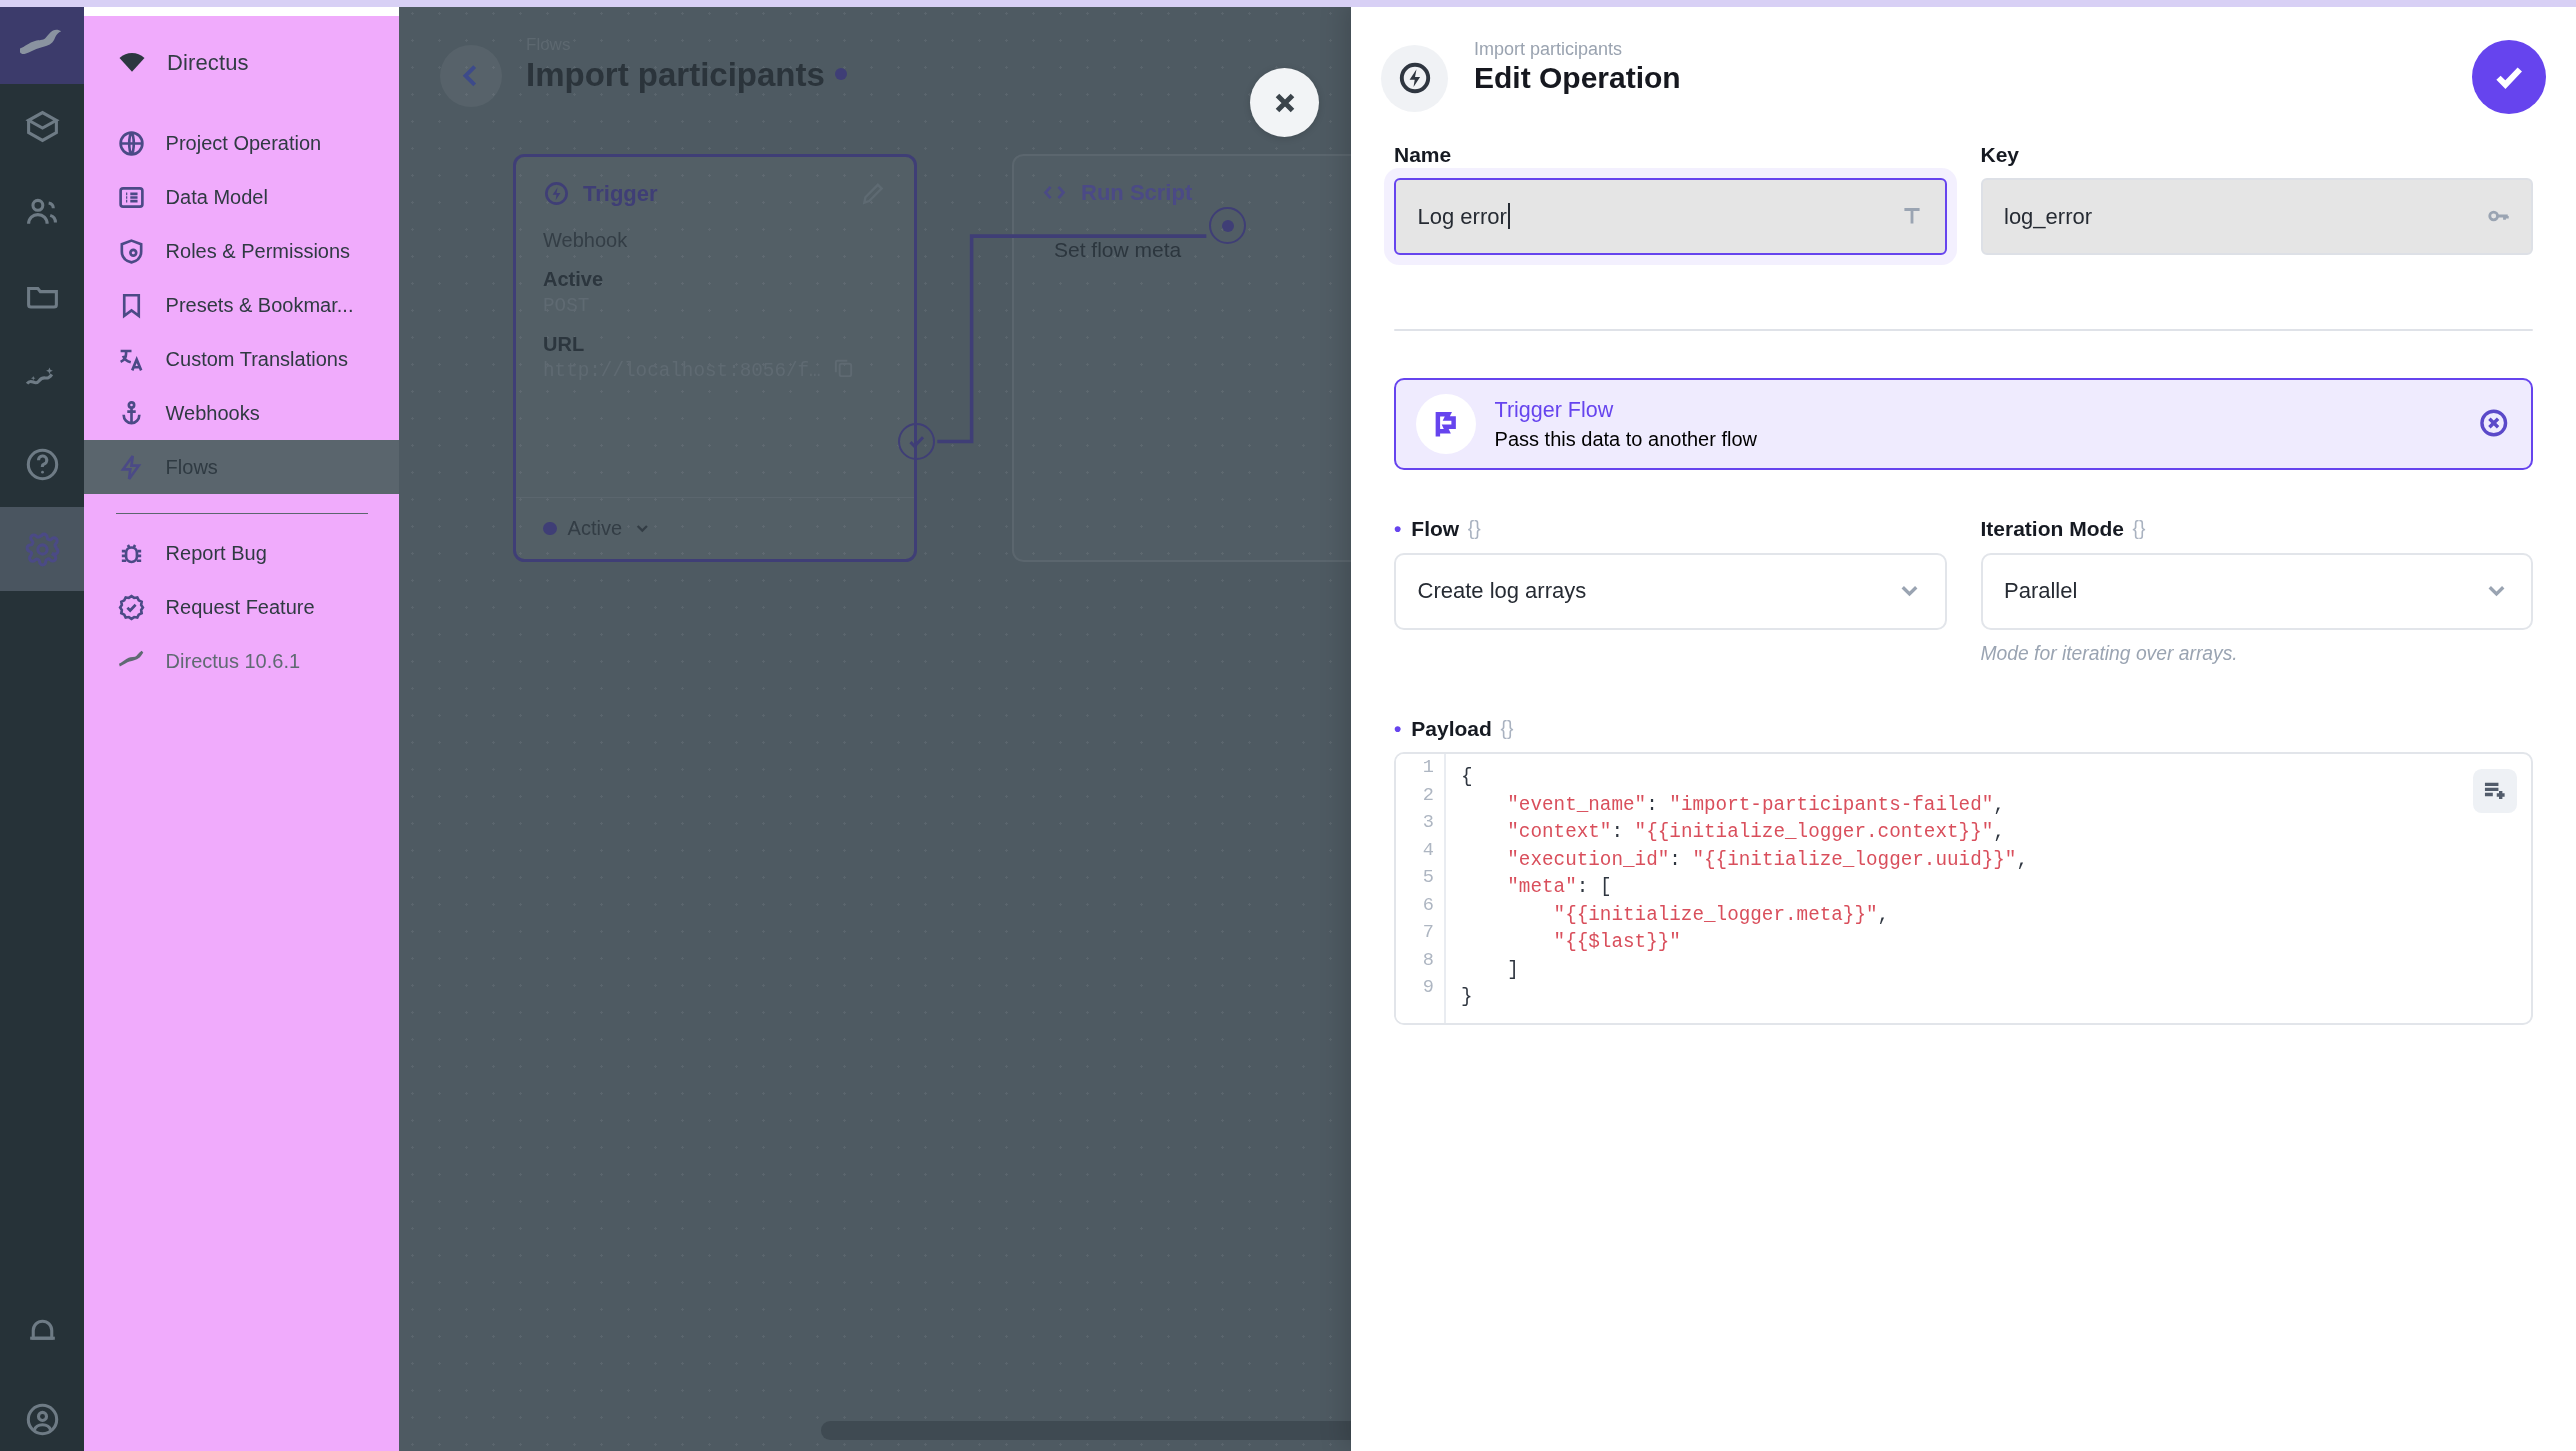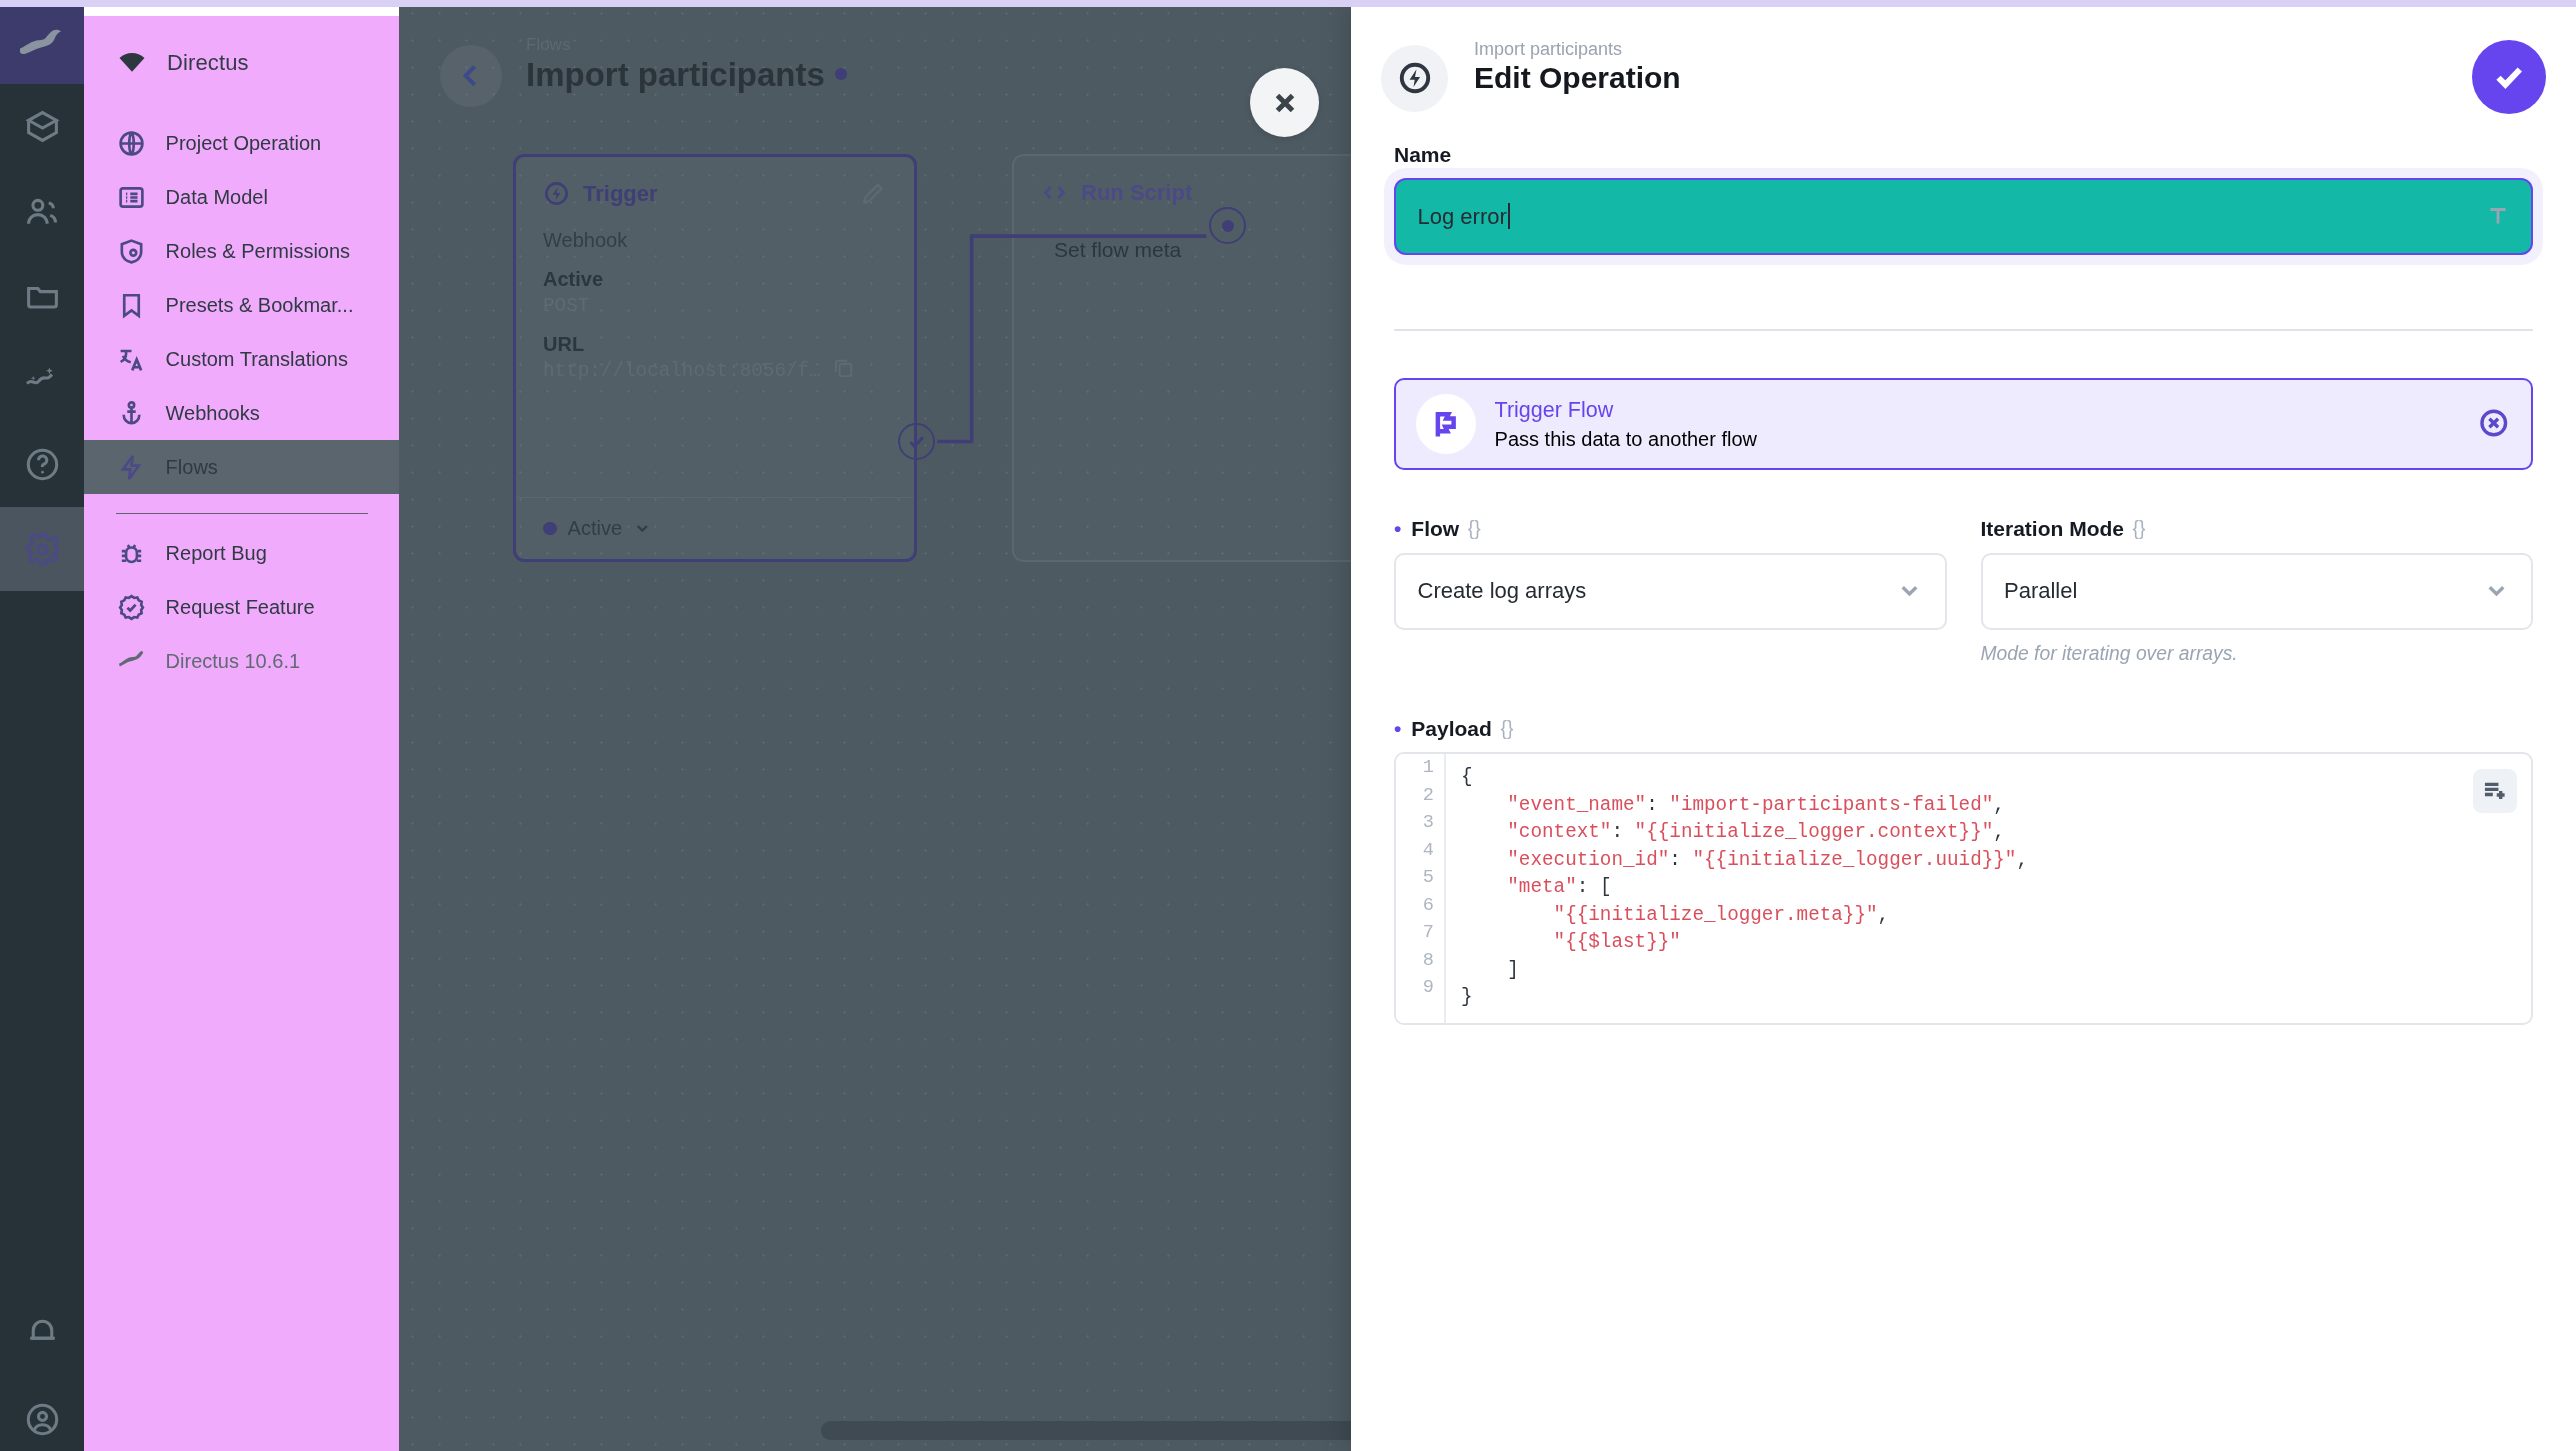--- a/index.html
+++ b/index.html
@@ -173,21 +173,21 @@
 
   .drawer-body { position: absolute; left: 0; top: 143px; width: 100%; bottom: 0; padding: 0 43px; }
 
   .grid2 { display: flex; gap: 34px; }
   .fld { flex: 1; min-width: 0; }
   .fld-label { font-size: 21px; font-weight: bold; color: #161a22; margin-bottom: 11.4px; display: flex; align-items: center; gap: 8.6px; }
   .fld-label .braces { font-size: 19.3px; color: #a9b2c0; font-weight: normal; }
   .req-dot { color: #6644ee; font-size: 21px; margin-right: 1.4px; }
 
   .input {
-    height: 77px; border: 2.9px solid #dde0e6; border-radius: 12px; background: #14b8a6;
+    height: 77px; border: 2.9px solid #dde0e6; border-radius: 6px; background: #e5e5e5;
     display: flex; align-items: center; padding: 0 21.5px; position: relative;
   }
   .input.focused { border-color: #6644ee; box-shadow: 0 0 0 10px rgba(102,68,238,0.08); }
   .input .val { font-size: 22px; color: #262b33; }
   .input .val.caret::after {
     content: ""; display: inline-block; width: 2.1px; height: 26px; background: #262b33;
     vertical-align: -5px; margin-left: 1.4px;
   }
   .input .tail { position: absolute; right: 20px; top: 50%; transform: translateY(-50%); }
   .input .tail svg { width: 26px; height: 26px; stroke: #9aa4b2; fill: none; stroke-width: 2.6; }
@@ -567,20 +567,34 @@
       <div class="grid2">
         <div class="fld">
           <div class="fld-label">
             <span>Name</span>
           </div>
           <div class="input focused">
             <span class="val caret">Log error</span>
             <span class="tail">
               <svg viewBox="0 0 24 24">
                   <path d="M5 6h14M12 6v13"></path>
+                </svg>
+            </span>
+          </div>
+        </div>
+        <div class="fld">
+          <div class="fld-label">
+            <span>Key</span>
+          </div>
+          <div class="input">
+            <span class="val">log_error</span>
+            <span class="tail">
+              <svg viewBox="0 0 24 24">
+                  <circle cx="8" cy="12" r="3.6"></circle>
+                  <path d="M11.6 12H21M18 12v3.4M20.6 12v2.4"></path>
                 </svg>
             </span>
           </div>
         </div>
       </div>
 
       <div class="divider"></div>
 
       <div class="op-card">
         <span class="circle">

